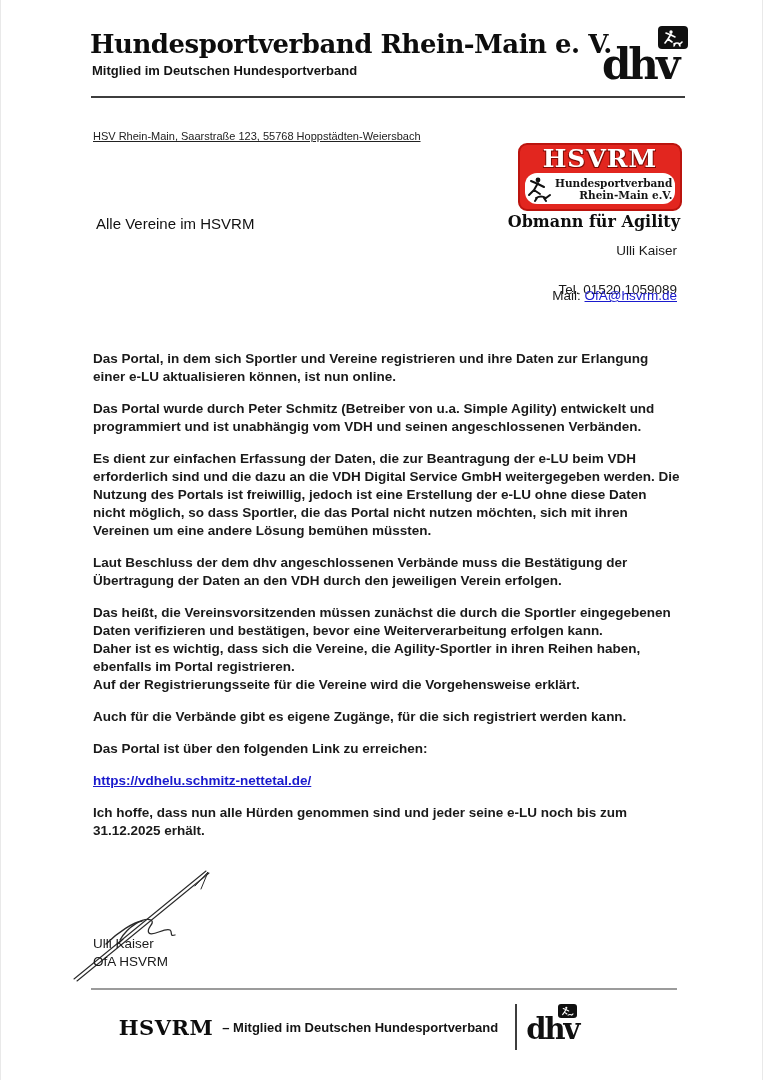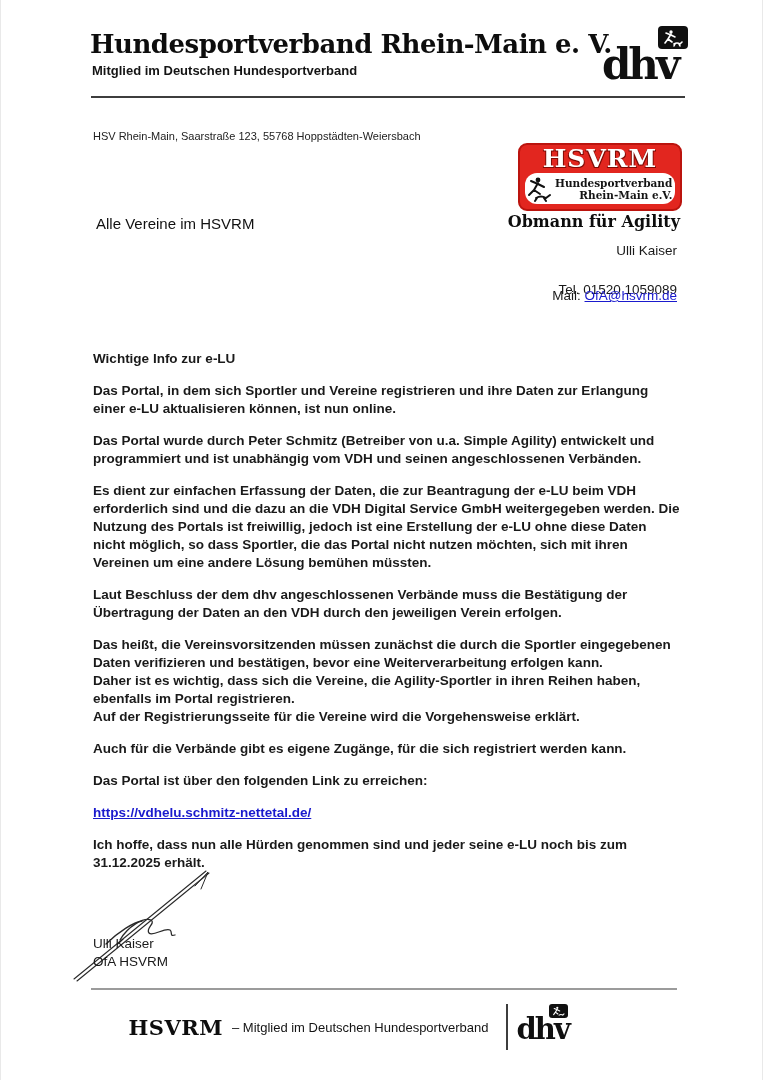--- a/index.html
+++ b/index.html
@@ -31,20 +31,21 @@
   .dhv-hdr .dhv-icon{right:6px;top:0;width:30px;height:23px;}
   .dhv-text{
     position:absolute;left:0;
     font-family:"DejaVu Serif","Liberation Serif",serif;font-weight:bold;
     color:#101010;line-height:0.9;
   }
   .dhv-hdr .dhv-text{top:20px;font-size:42px;letter-spacing:-3px;}
   
   .sender{
     position:absolute;left:92px;top:130px;font-size:11px;color:#222;
+    text-decoration:underline;
   }
   .recipient{position:absolute;left:95px;top:215px;font-size:15px;color:#111;}
   
   .hsvrm-logo{
     position:absolute;left:517px;top:143px;width:164px;height:68px;
     background:#e2261f;border:2px solid #bb140e;border-radius:9px;box-sizing:border-box;
   }
   .hsvrm-acronym{
     text-align:center;color:#ffffff;
     font-family:"DejaVu Serif","Liberation Serif",serif;font-weight:bold;
@@ -87,21 +88,21 @@
   .ftr-rule{position:absolute;left:90px;top:988px;width:586px;height:2px;background:#9b9b9b;}
   .ftr{
     position:absolute;left:0;right:0;top:1002px;height:50px;
     display:flex;justify-content:center;align-items:center;gap:9px;
     transform:translateX(-32px);
   }
   .ftr-brand{
     font-family:"DejaVu Serif","Liberation Serif",serif;font-weight:bold;
     font-size:21px;color:#0d0d0d;letter-spacing:0.5px;
   }
-  .ftr-text{font-size:13px;font-weight:normal;color:#141414;}
+  .ftr-text{font-size:13px;font-weight:bold;color:#141414;}
   .ftr-div{width:2px;height:46px;background:#3d3d3d;margin-left:8px;}
   .dhv-ftr{position:relative;width:54px;height:46px;}
   .dhv-ftr .dhv-icon{right:3px;top:0;width:19px;height:14px;border-radius:3px;}
   .dhv-ftr .dhv-text{top:12px;font-size:29px;letter-spacing:-2px;}
 </style>
 </head>
 <body>
 
 <div class="page">
 
@@ -147,21 +148,20 @@
 
   <div class="obmann">Obmann für Agility</div>
 
   <div class="contact-line c-name">Ulli Kaiser</div>
   <div class="contact-line c-phone">Tel. 01520 1059089</div>
   <div class="contact-line c-mail">
     <span>Mail: </span><a class="link" href="#">OfA@hsvrm.de</a>
   </div>
 
   <div class="body-block">
-    <p class="para bold">Wichtige Info zur e-LU</p>
     <p class="para">Das Portal, in dem sich Sportler und Vereine registrieren und ihre Daten zur Erlangung einer e-LU aktualisieren können, ist nun online.</p>
     <p class="para">Das Portal wurde durch Peter Schmitz (Betreiber von u.a. Simple Agility) entwickelt und programmiert und ist unabhängig vom VDH und seinen angeschlossenen Verbänden.</p>
     <p class="para">Es dient zur einfachen Erfassung der Daten, die zur Beantragung der e-LU beim VDH erforderlich sind und die dazu an die VDH Digital Service GmbH weitergegeben werden. Die Nutzung des Portals ist freiwillig, jedoch ist eine Erstellung der e-LU ohne diese Daten nicht möglich, so dass Sportler, die das Portal nicht nutzen möchten, sich mit ihren Vereinen um eine andere Lösung bemühen müssten.</p>
     <p class="para bold">Laut Beschluss der dem dhv angeschlossenen Verbände muss die Bestätigung der Übertragung der Daten an den VDH durch den jeweiligen Verein erfolgen.</p>
     <p class="para">
       <span style="display:block">Das heißt, die Vereinsvorsitzenden müssen zunächst die durch die Sportler eingegebenen Daten verifizieren und bestätigen, bevor eine Weiterverarbeitung erfolgen kann.</span>
       <span style="display:block">Daher ist es wichtig, dass sich die Vereine, die Agility-Sportler in ihren Reihen haben, ebenfalls im Portal registrieren.</span>
       <span style="display:block">Auf der Registrierungsseite für die Vereine wird die Vorgehensweise erklärt.</span>
     </p>
     <p class="para">Auch für die Verbände gibt es eigene Zugänge, für die sich registriert werden kann.</p>

